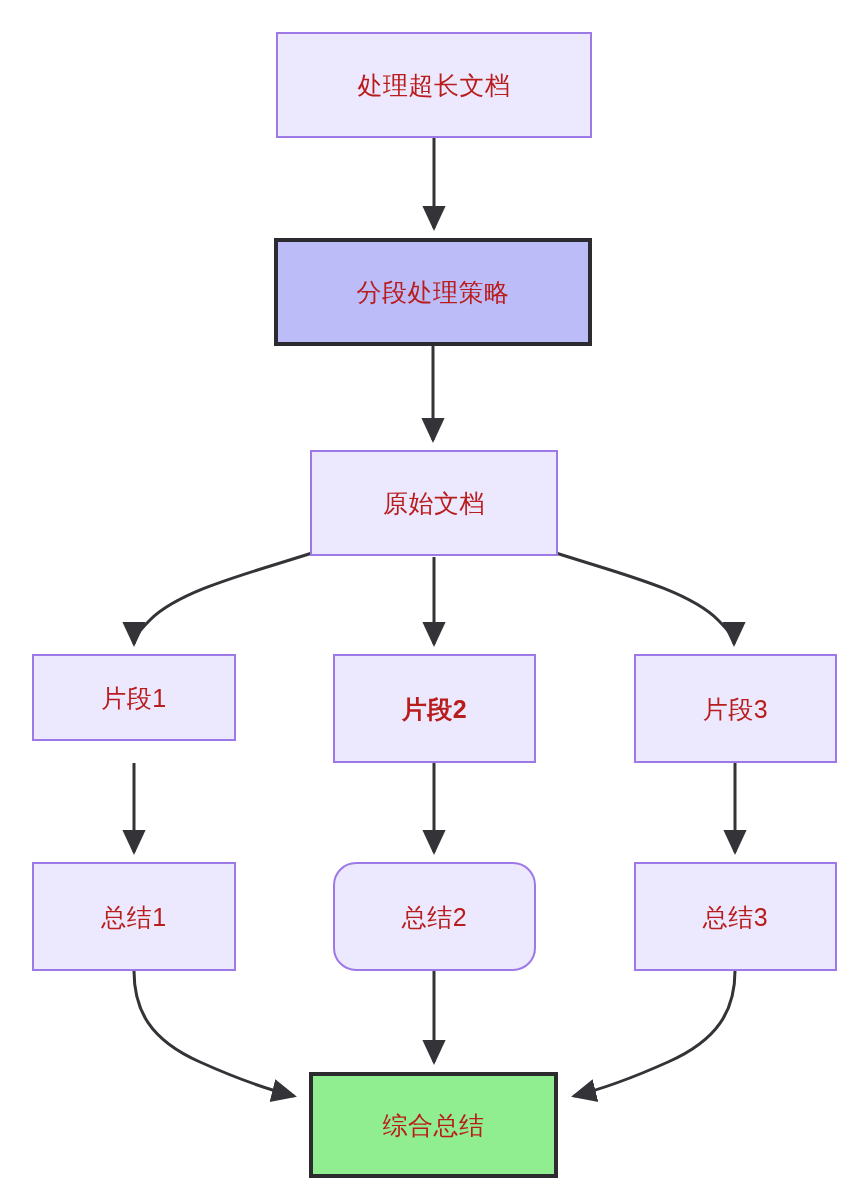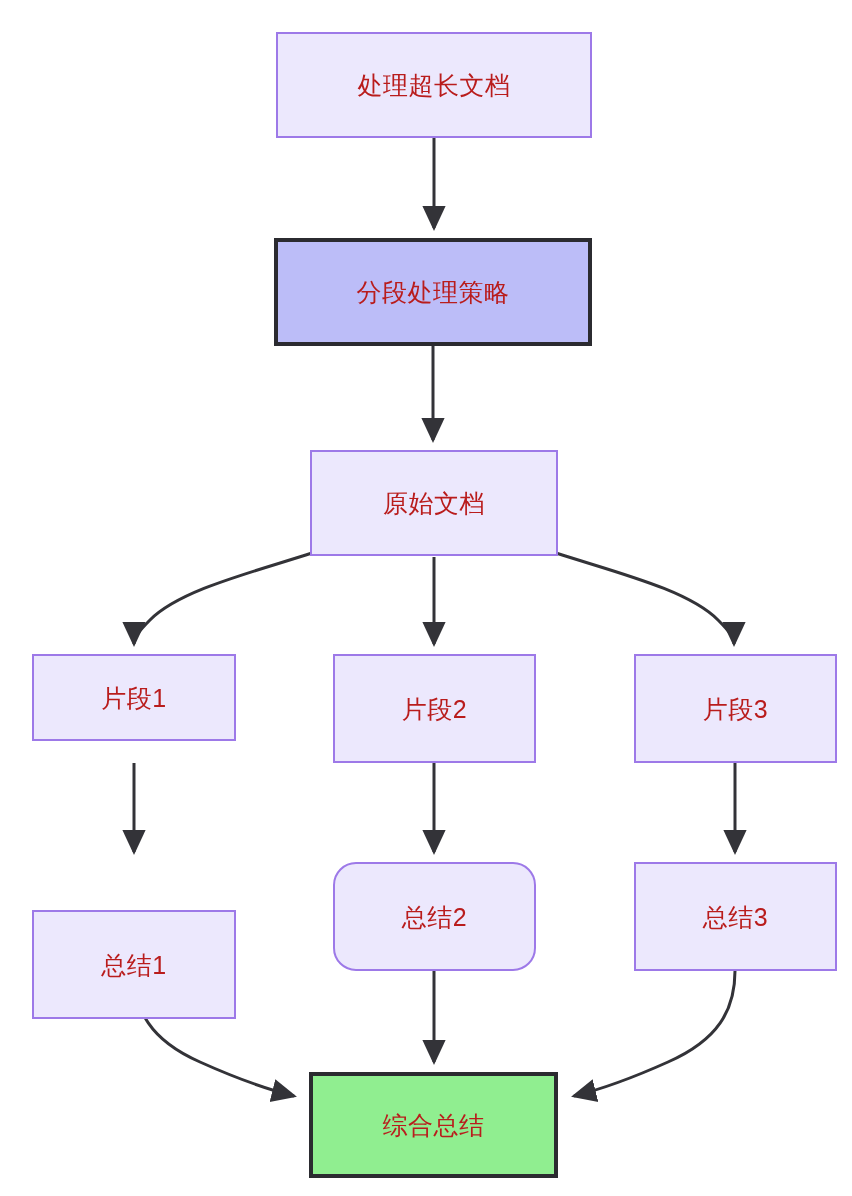--- a/index.html
+++ b/index.html
@@ -48,23 +48,23 @@
   }
   .node.result {
     background: #90ee90;
     border: 4px solid #2b2b30;
   }
   
   #node-root      { left: 276px; top: 32px;   width: 316px; height: 106px; }
   #node-strategy  { left: 274px; top: 238px;  width: 318px; height: 108px; }
   #node-source    { left: 310px; top: 450px;  width: 248px; height: 106px; }
   #node-chunk-1   { left: 32px;  top: 654px;  width: 204px; height: 87px; }
-  #node-chunk-2   { left: 333px; top: 654px;  width: 203px; height: 109px; }
+  #node-chunk-2   { left: 333px; top: 654px;  width: 203px; height: 109px; font-weight: bold; }
   #node-chunk-3   { left: 634px; top: 654px;  width: 203px; height: 109px; }
-  #node-summary-1 { left: 32px;  top: 910px;  width: 204px; height: 109px; }
+  #node-summary-1 { left: 32px;  top: 862px;  width: 204px; height: 109px; }
   #node-summary-2 { left: 333px; top: 862px;  width: 203px; height: 109px; border-radius: 23px; }
   #node-summary-3 { left: 634px; top: 862px;  width: 203px; height: 109px; align-items: center; }
   #node-final     { left: 309px; top: 1072px; width: 249px; height: 106px; }
 </style>
 </head>
 <body>
 
 <div id="canvas">
 
   <svg id="edge-layer" viewBox="0 0 852 1196" width="852" height="1196" xmlns="http://www.w3.org/2000/svg">

